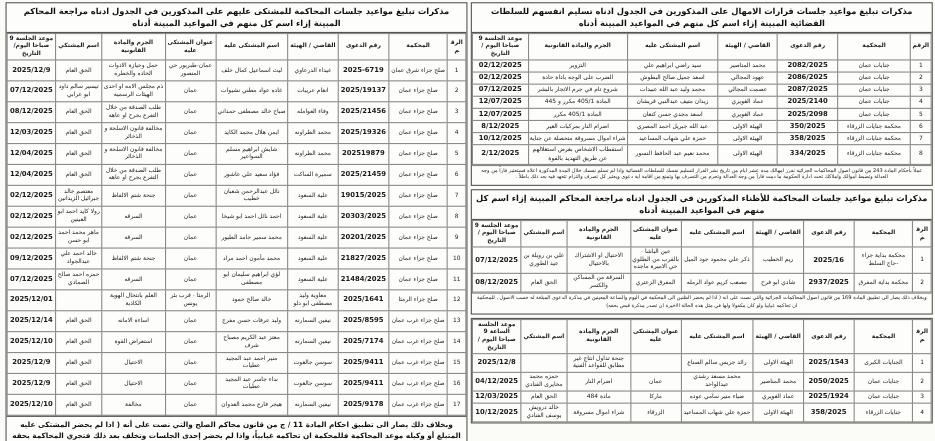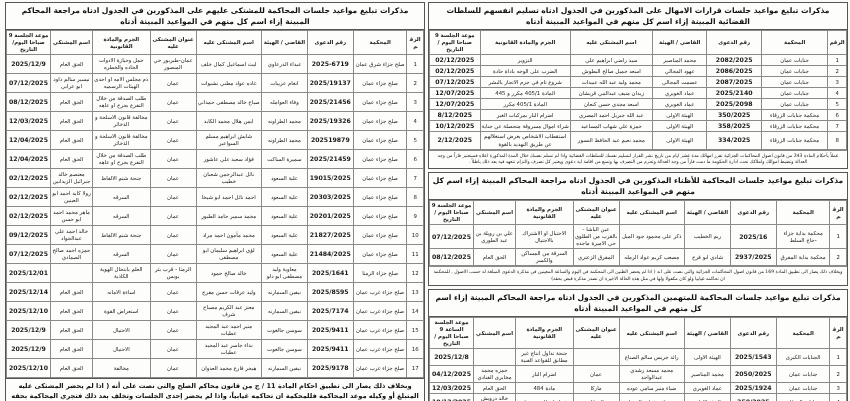--- a/index.html
+++ b/index.html
@@ -191,21 +191,20 @@
               <td>السرقة من المساكن والكسر</td>
               <td>الحق العام</td>
               <td>08/12/2025</td>
             </tr>
           </tbody>
         </table>
       <div class="small-note">وبخلاف ذلك يصار الى تطبيق المادة 169 من قانون اصول المحاكمات الجزائية والتي نصت على انه ( اذا لم يحضر الظنين الى المحكمة في اليوم والساعة المعينين في مذكرة الدعوى المبلغة له حسب الاصول , للمحكمة ان تحاكمه غيابيا ولو كان مكفولا ولها في مثل هذه الحالة الاخيرة ان تصدر مذكرة قبض بحقه)</div>
     </div>
 
     <div class="notice">
-      <div class="notice-title">مذكرات تبليغ مواعيد جلسات المحاكمة للمتهمين المذكورين في الجدول ادناه مراجعة المحاكم المبينة إزاء اسم كل منهم في المواعيد المبينة أدناه</div>
       <table class="t9">
           <thead>
             <tr>
               <th>الرقم</th>
               <th>المحكمة</th>
               <th>رقم الدعوى</th>
               <th>القاضي / الهيئة</th>
               <th>اسم المشتكى عليه</th>
               <th>عنوان المشتكى عليه</th>
               <th>الجرم والمادة القانونية</th>

